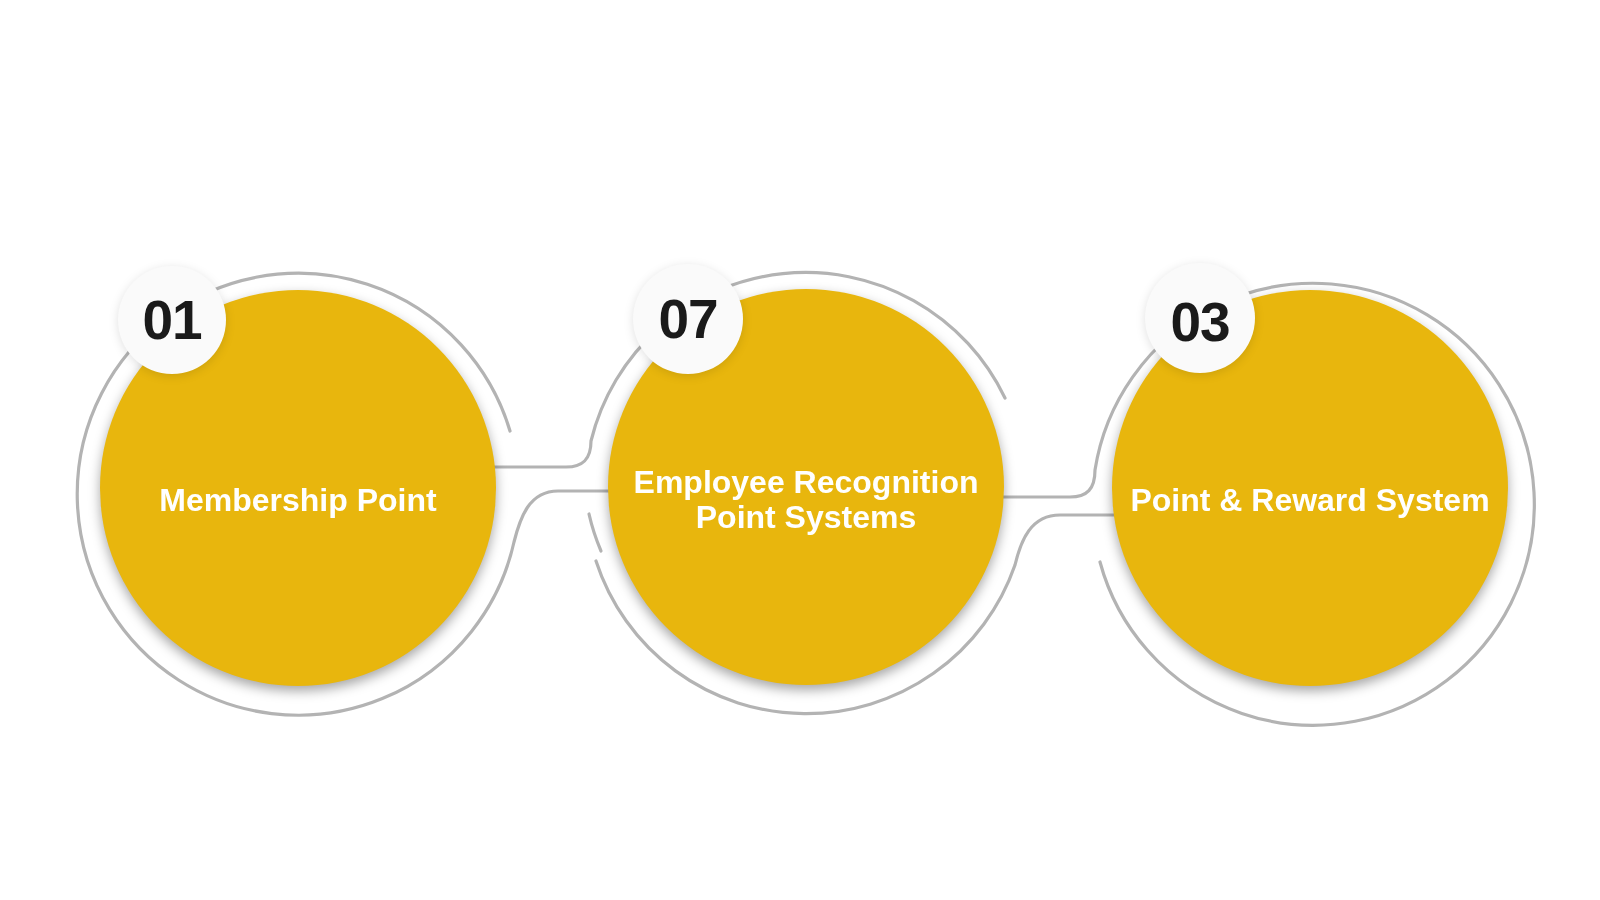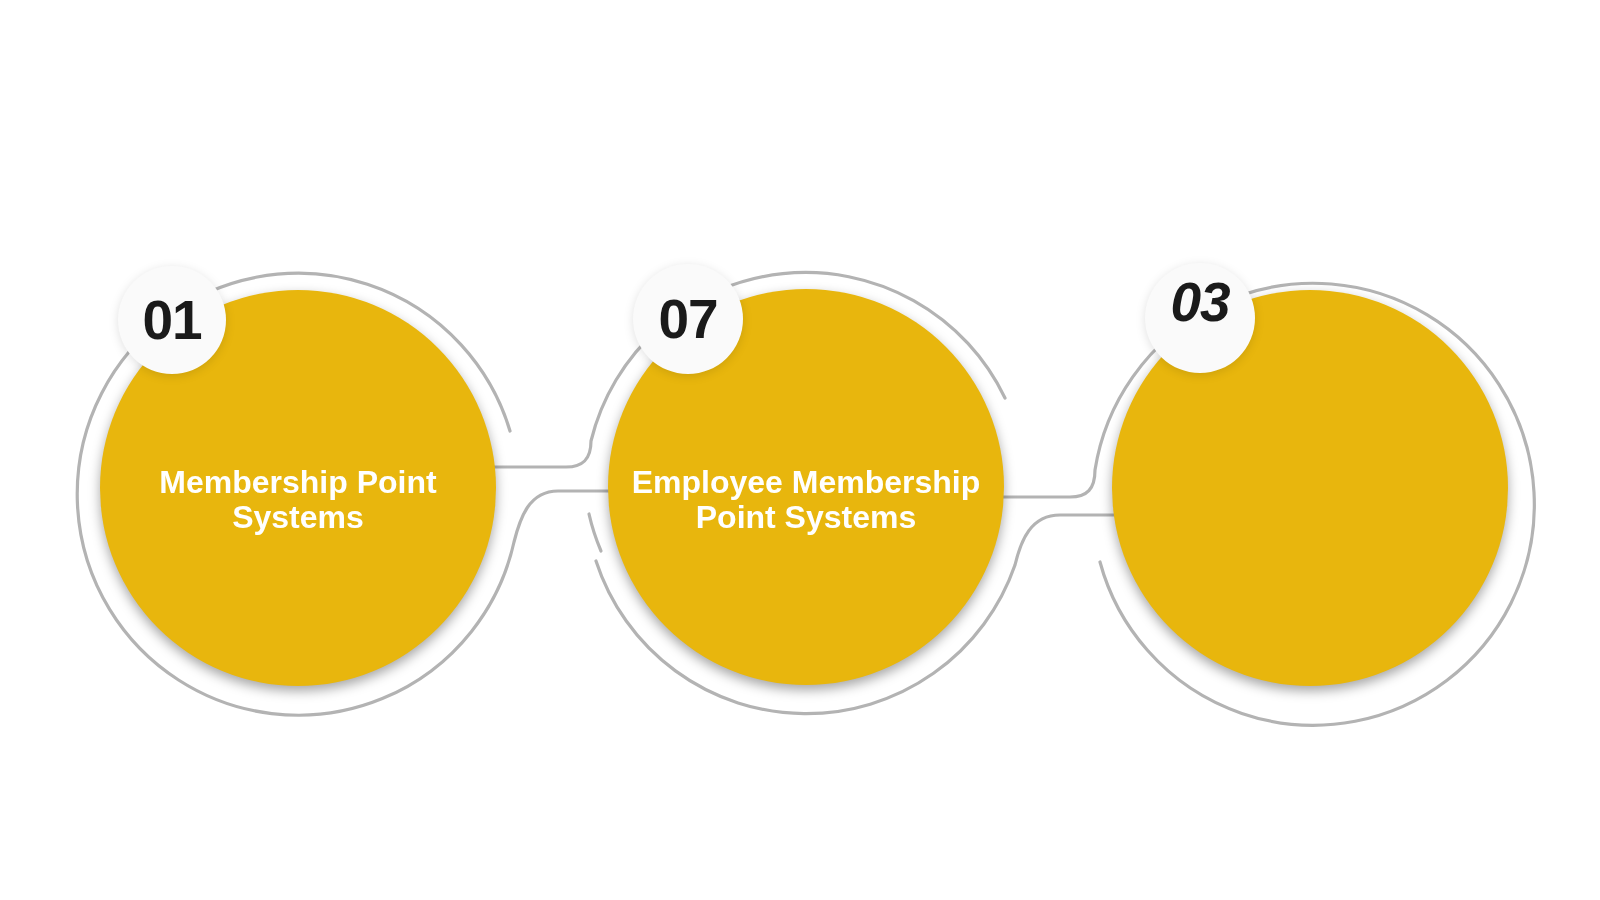--- a/index.html
+++ b/index.html
@@ -20,21 +20,21 @@
   .step-circle{fill:var(--circle-fill);filter:drop-shadow(0px 5px 6px rgba(0,0,0,0.35));}
   .badge-circle{fill:var(--badge-fill);filter:drop-shadow(0px 2px 5px rgba(0,0,0,0.12));}
 
   .step-number{
     position:absolute;transform:translate(-50%,-50%);
     font-size:55px;font-weight:700;line-height:1;letter-spacing:-1px;
     color:var(--number-color);white-space:nowrap;
   }
   .n1{left:172px;top:320px;}
   .n2{left:688px;top:319px;}
-  .n3{left:1200px;top:302px;font-style:italic;}
+  .n3{left:1200px;top:322px;}
 
   .step-label{
     position:absolute;transform:translate(-50%,-50%);
     width:420px;text-align:center;
     font-size:32px;font-weight:700;line-height:35px;
     color:var(--label-color);
   }
   .l1{left:298px;top:500px;}
   .l2{left:806px;top:500px;}
   .l3{left:1310px;top:500px;}
@@ -67,22 +67,22 @@
       <circle class="badge-circle" cx="1200" cy="318" r="55"></circle>
     </g>
   </svg>
 
   <div class="step-number n1">01</div>
   <div class="step-number n2">07</div>
   <div class="step-number n3">03</div>
 
   <div class="step-label l1">
     <span>Membership Point</span>
-    <span>Systems</span>
   </div>
   <div class="step-label l2">
-    <span>Employee Membership</span>
+    <span>Employee Recognition</span>
     <span>Point Systems</span>
   </div>
   <div class="step-label l3">
+    <span>Point &amp; Reward System</span>
   </div>
 
 </div>
 
 </body></html>

